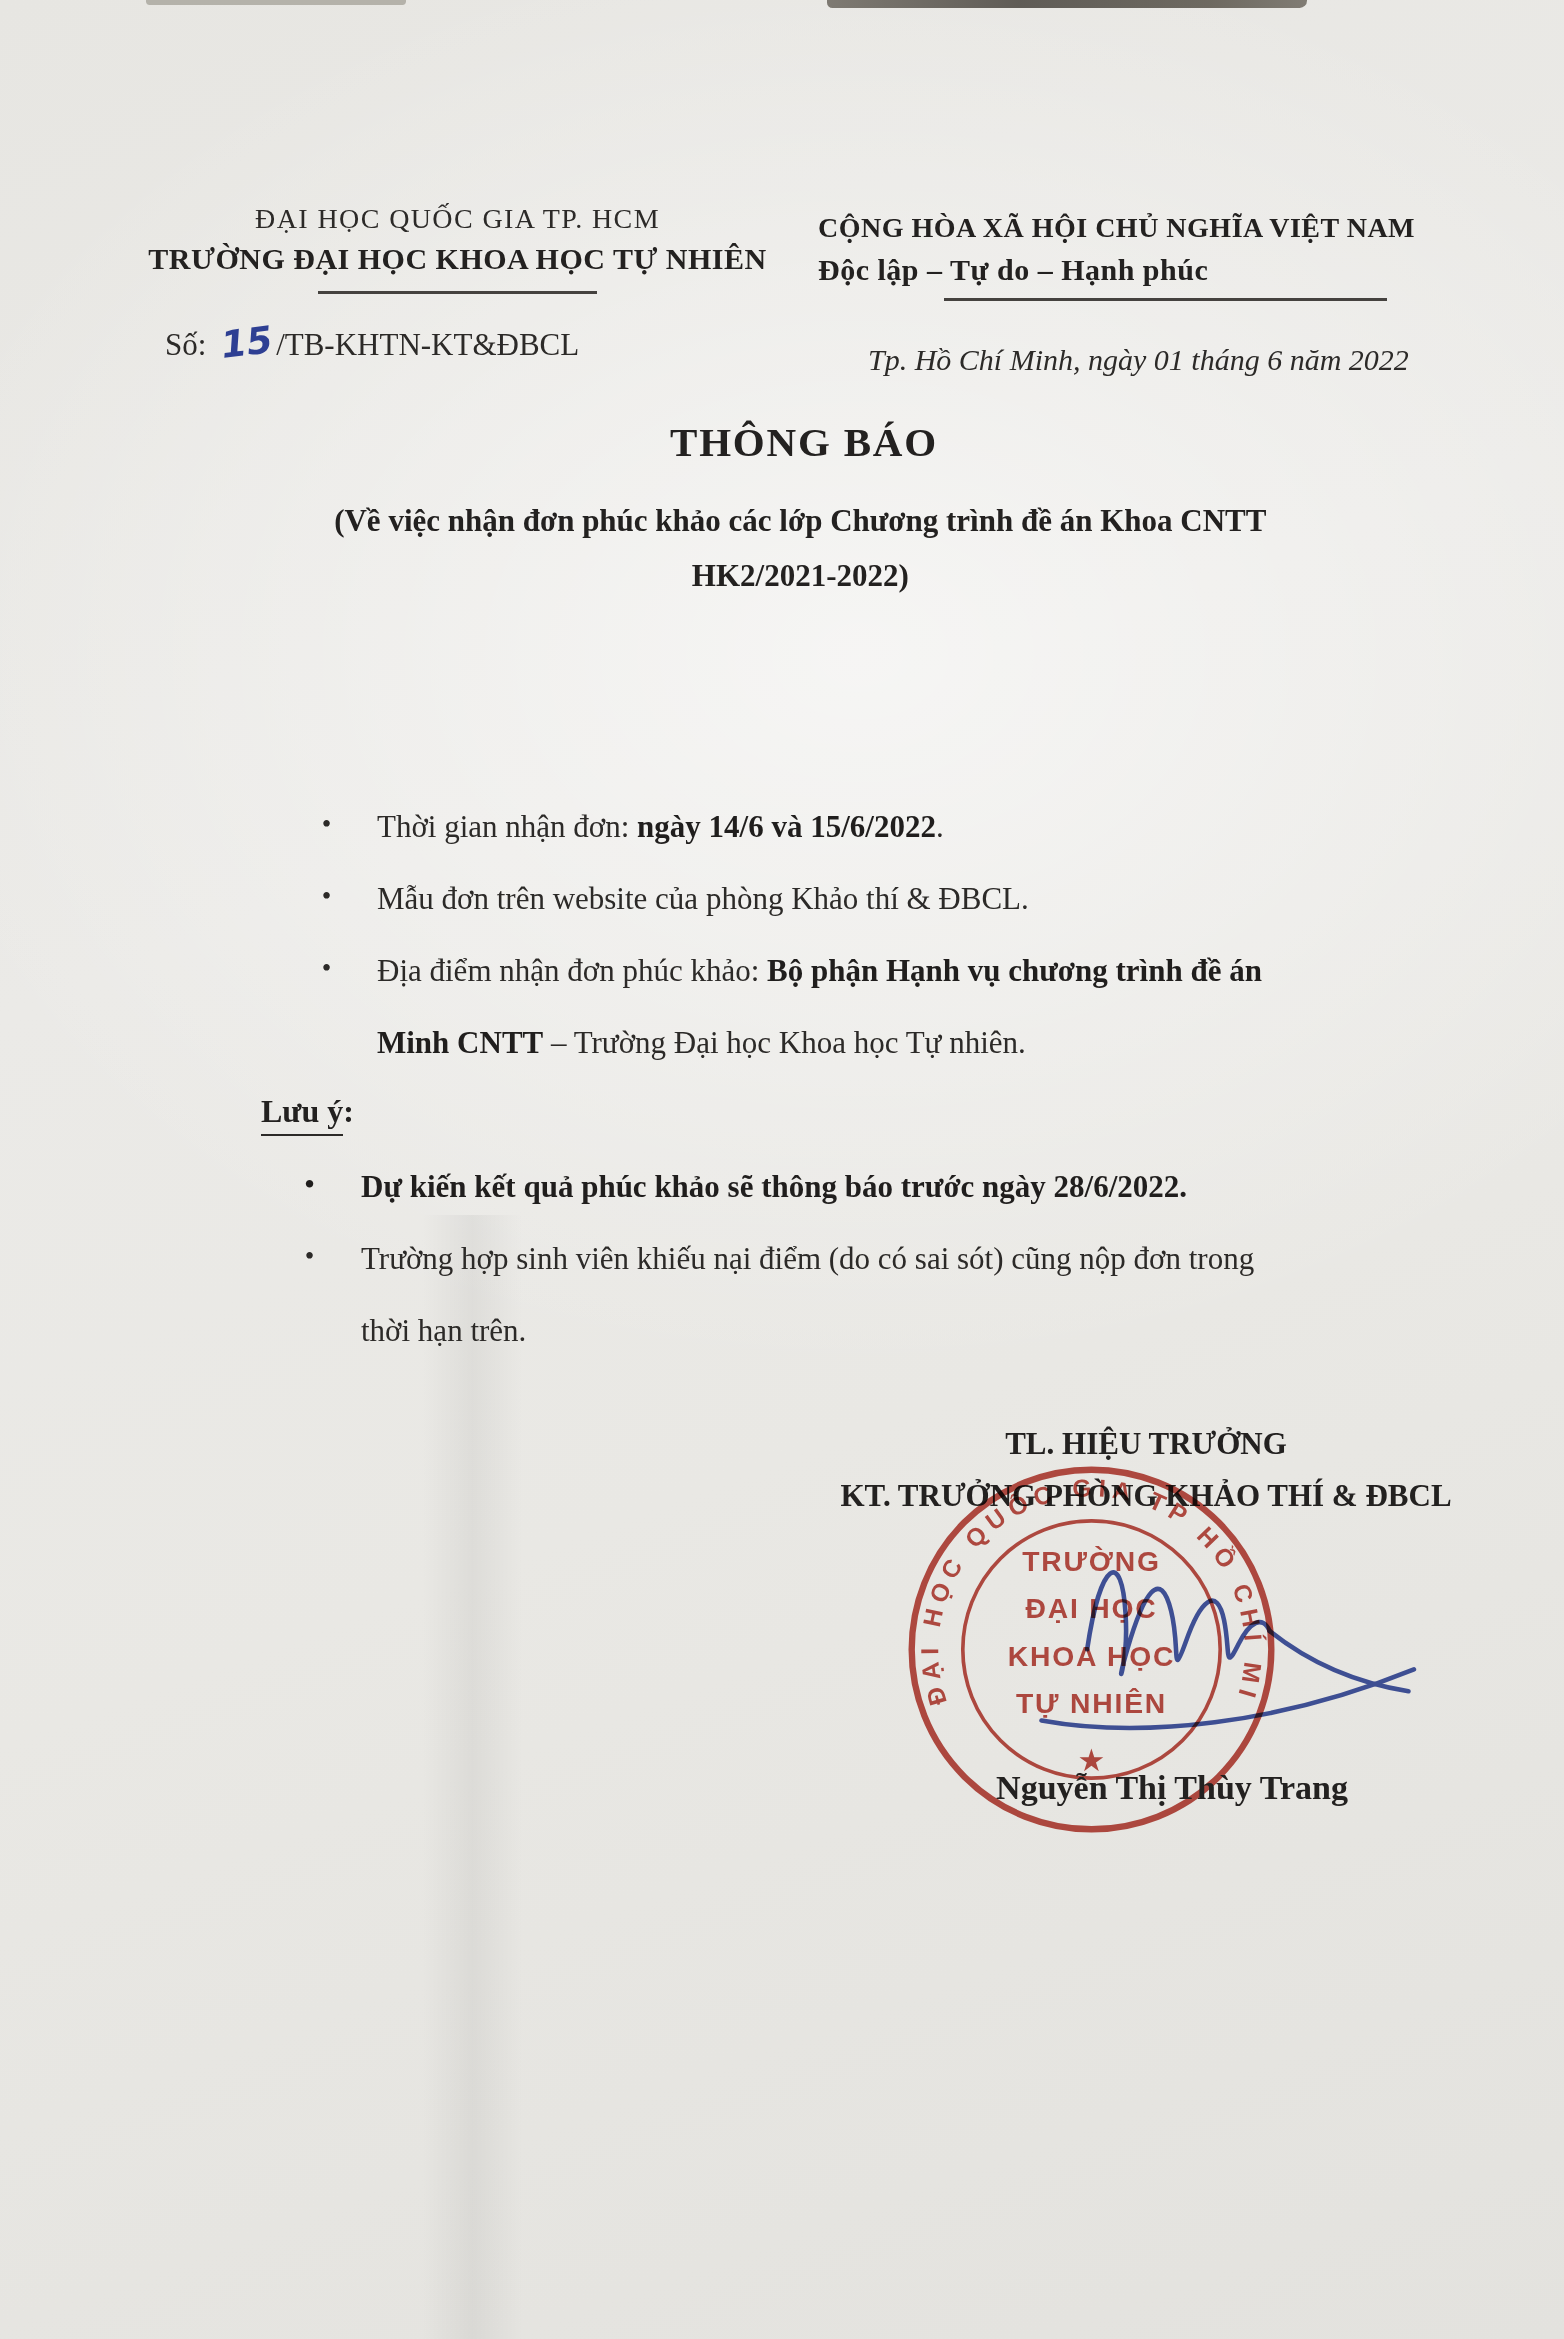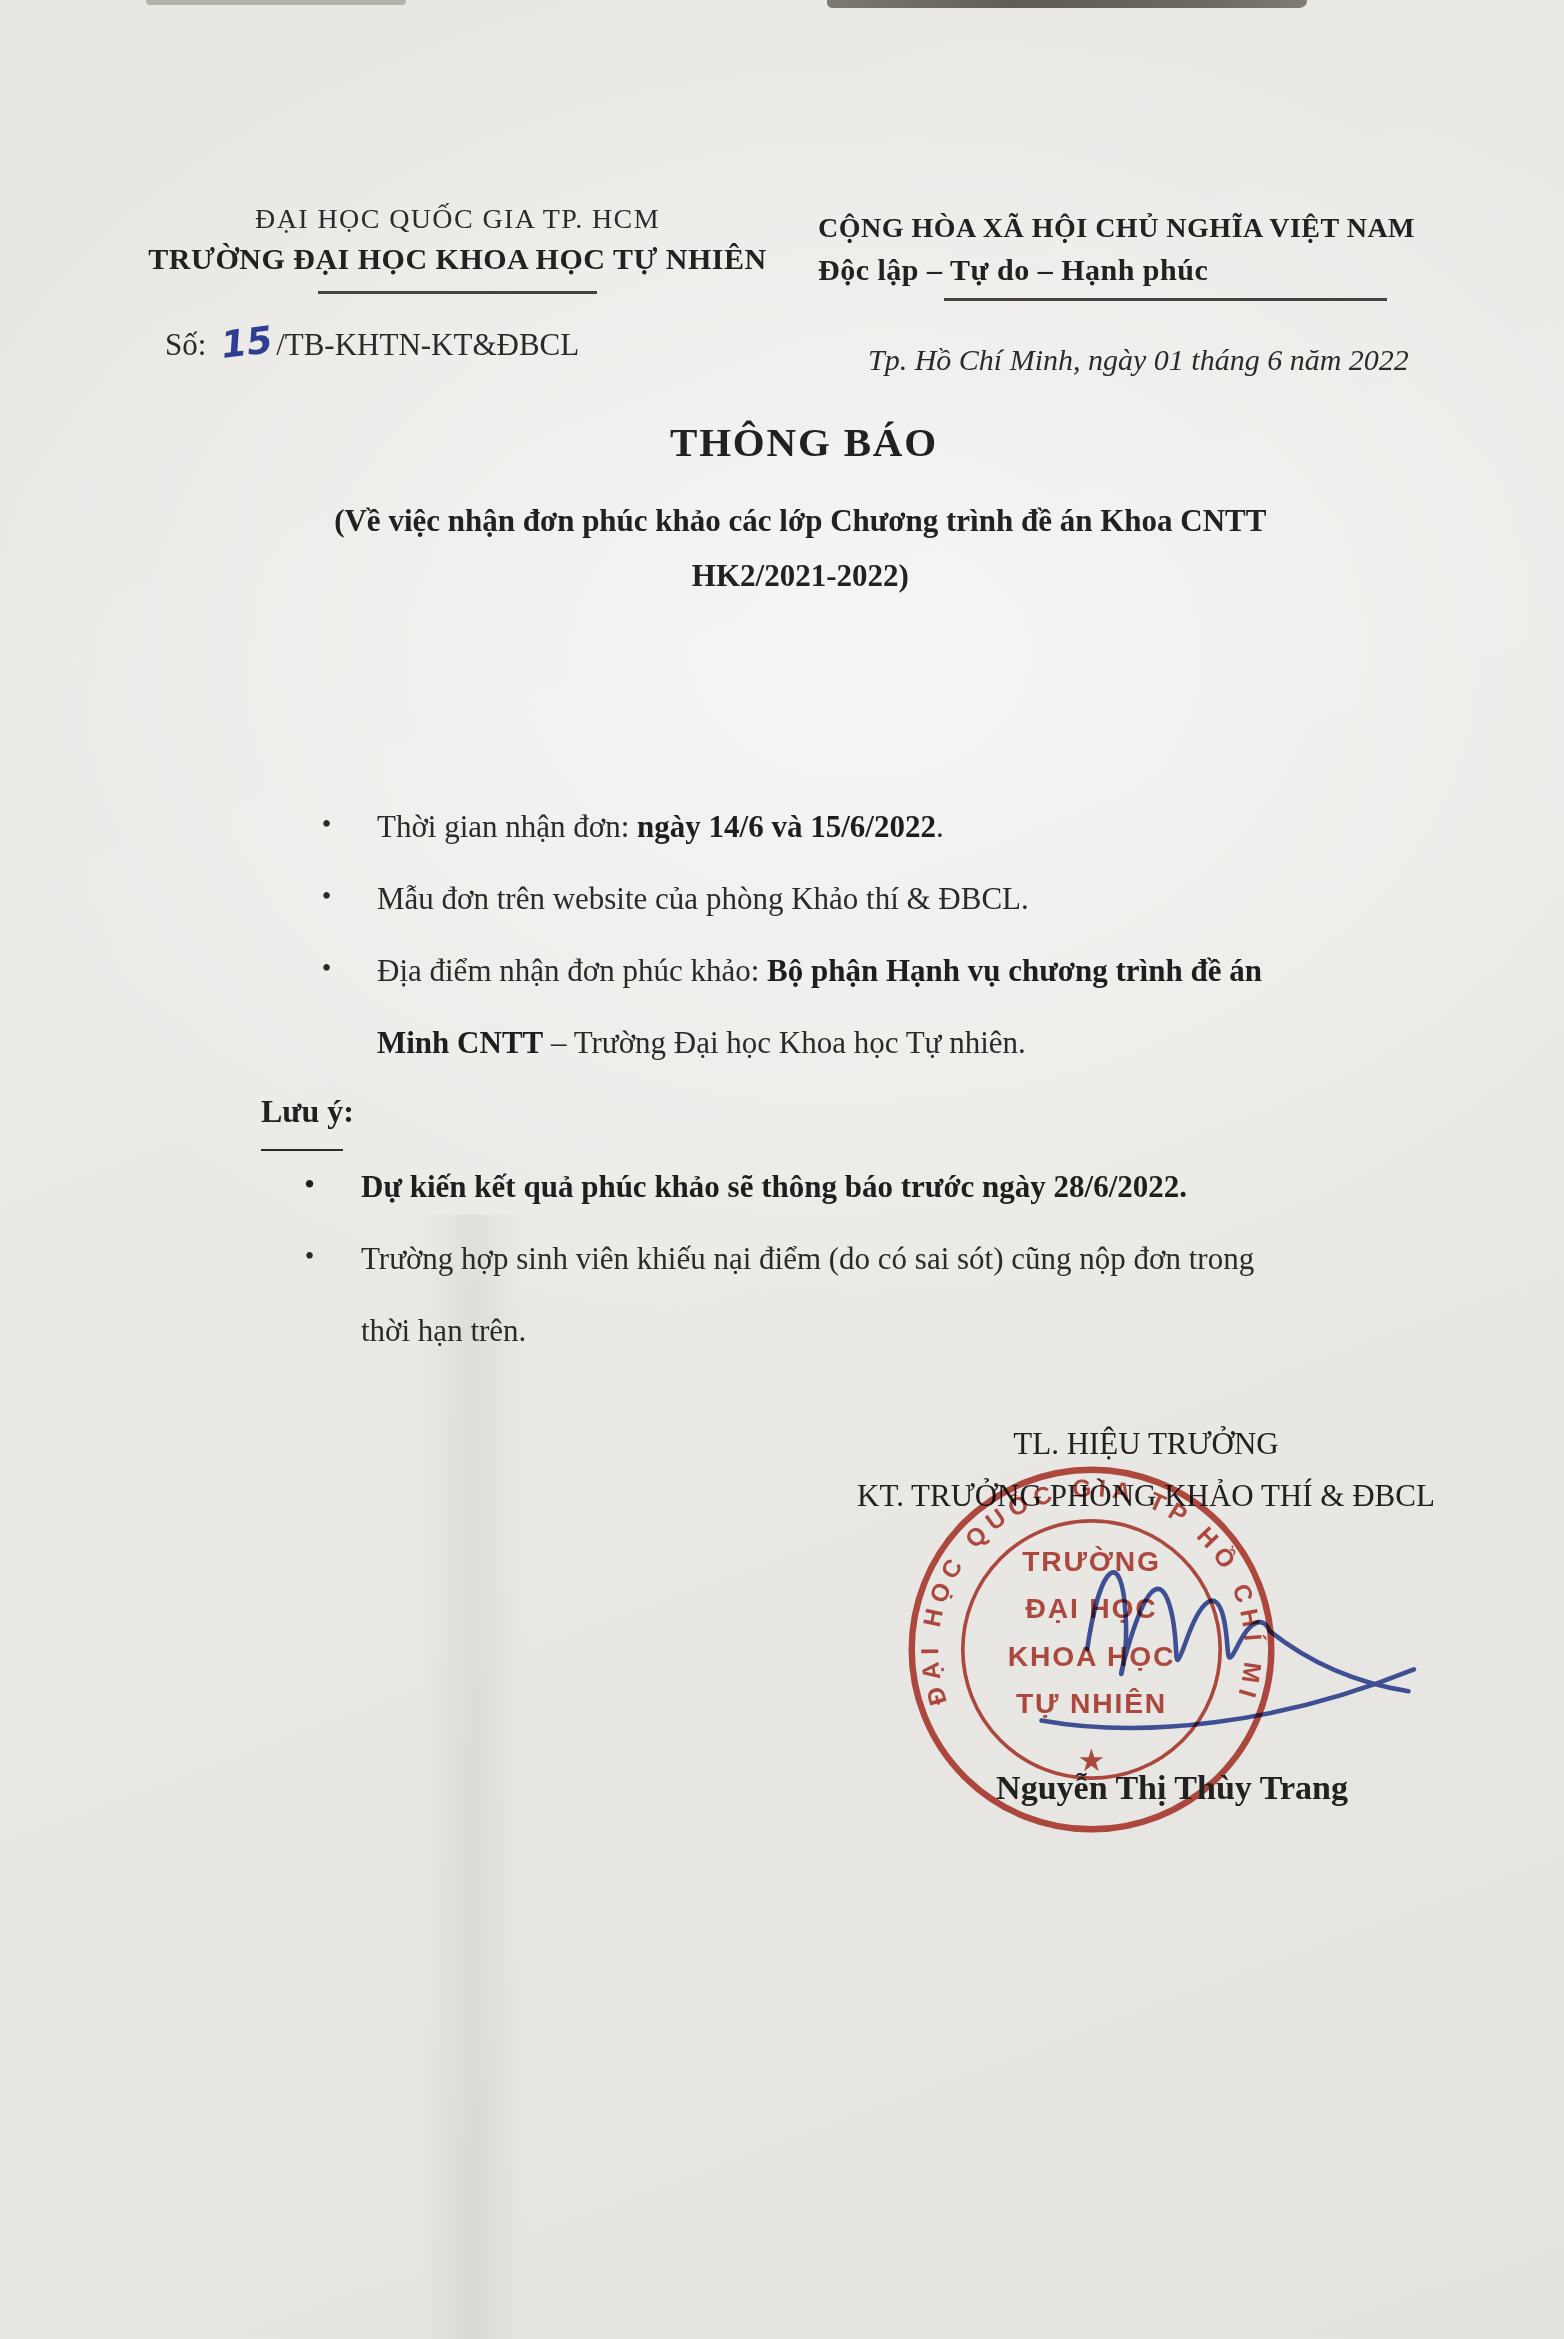--- a/index.html
+++ b/index.html
@@ -42,28 +42,28 @@
 
   .intro { position:absolute; left:166px; top:654px; width:1339px; font-size:31px; line-height:68px; }
   .intro .l1 { text-indent:102px; }
   b, .bold { font-weight:bold; color:#201e1d; }
 
   .blist { position:absolute; left:320px; top:791px; width:1188px; }
   .bitem { position:relative; padding-left:57px; font-size:31px; line-height:72px; }
   .dot { position:absolute; left:1.8px; top:-2.7px; font-size:27.4px; }
 
   .note-head { position:absolute; left:261px; top:1093px; font-size:32px; font-weight:bold; color:#232120; }
-  .note-head .u { border-bottom:2.7px solid #2c2a28; padding-bottom:20px; }
+  .note-head .u { border-bottom:2.7px solid #2c2a28; padding-bottom:5px; }
 
   .nlist { position:absolute; left:303px; top:1151px; width:1229px; }
   .nitem { position:relative; padding-left:58px; font-size:31px; line-height:72px; }
   .nitem.bold-item { font-weight:bold; color:#201e1d; }
 
   .sig { position:absolute; left:778px; top:1418px; width:736px; text-align:center;
-    font-size:31px; font-weight:normal; line-height:52px; color:#232120; }
+    font-size:31px; font-weight:bold; line-height:52px; color:#232120; }
   .signer { position:absolute; left:822px; top:1769px; width:700px; text-align:center;
     font-size:34px; font-weight:bold; color:#232120; }
 
   .stamp { position:absolute; left:898px; top:1456px; mix-blend-mode:multiply; opacity:.88; }
   .stamp text { fill:#b5362c; font-family:"Liberation Sans","DejaVu Sans",sans-serif; font-weight:bold; }
   .stamp circle { fill:none; stroke:#b5362c; }
   .autograph { position:absolute; left:1005px; top:1503px; mix-blend-mode:multiply; opacity:.92; }
   .autograph path { fill:none; stroke:#34489e; stroke-width:5; stroke-linecap:round; }
 </style>
 </head>

